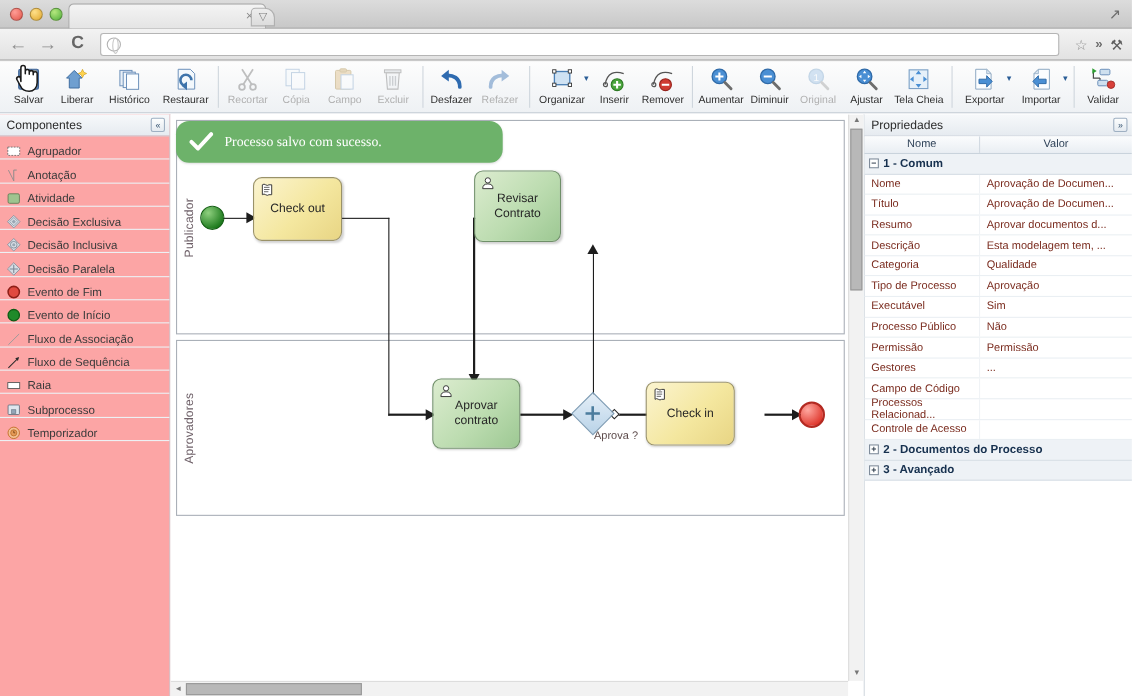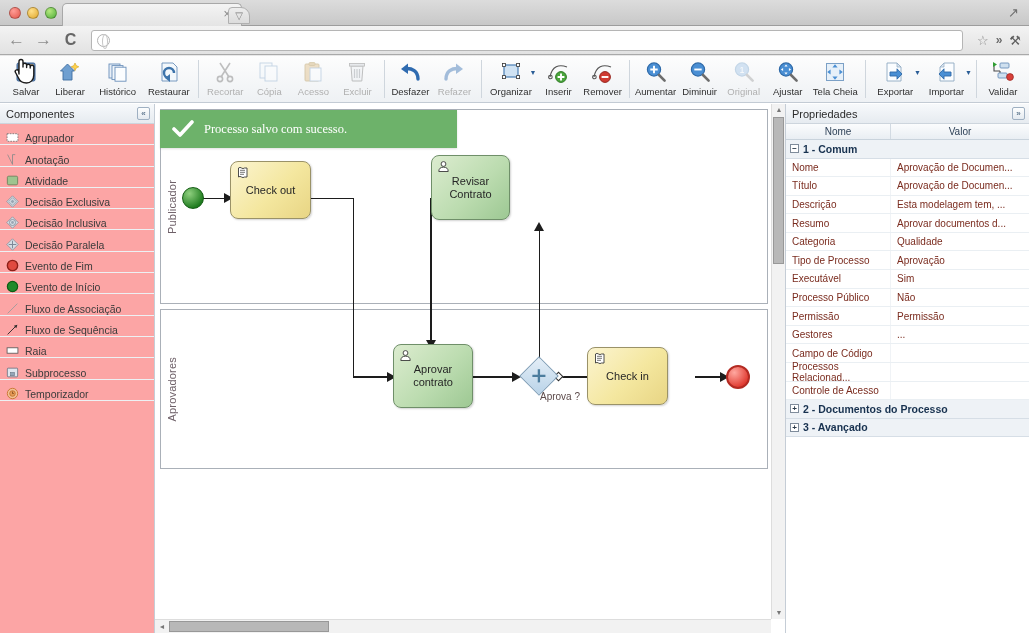--- a/index.html
+++ b/index.html
@@ -169,21 +169,21 @@
     background: #fff; overflow: hidden;
   }
   .diagram-title {
     position: absolute; left: 15px; top: 14px;
     font-size: 12px; color: #cfe0cb;
   }
   .alert {
     position: absolute; left: 5px; top: 6px;
     width: 297px; height: 38px;
     background: #6db26a;
-    border-radius: 0;
+    border-radius: 12px;
     display: flex; align-items: center; gap: 10px;
     padding-left: 12px;
     box-shadow: 0 1px 2px rgba(0,0,0,.12);
   }
   .alert .txt { color: #fff; font-size: 12.5px; font-family: "Liberation Serif", serif; }
   .lane {
     position: absolute;
     border: 1px solid #aab0b8;
     background: #fff;
   }
@@ -403,21 +403,21 @@
           <div class="lb">Cópia</div>
         </div>
         <div class="tool dis">
           <div class="ic">
             <svg width="24" height="24" viewBox="0 0 24 24">
               <rect x="4" y="4" width="14" height="17" rx="1" fill="#dcb97e" stroke="#a6863f" stroke-width=".9"></rect>
               <rect x="8" y="2.5" width="6" height="3" rx="1" fill="#c9a868" stroke="#a6863f" stroke-width=".8"></rect>
               <rect x="9" y="8" width="11" height="13" fill="#fbfdff" stroke="#7ba0c6" stroke-width=".9"></rect>
             </svg>
           </div>
-          <div class="lb">Acesso</div>
+          <div class="lb">Campo</div>
         </div>
         <div class="tool dis">
           <div class="ic">
             <svg width="24" height="24" viewBox="0 0 24 24">
               <path d="M6 6 h12 l-1.2 15 h-9.6 Z" fill="#eceff2" stroke="#6f6f6f" stroke-width="1"></path>
               <rect x="4.5" y="3.5" width="15" height="2.6" fill="#cfd4d9" stroke="#6f6f6f" stroke-width=".9"></rect>
               <path d="M9.5 9 v9 M12 9 v9 M14.5 9 v9" stroke="#8d9399" stroke-width="1.2"></path>
             </svg>
           </div>
           <div class="lb">Excluir</div>
@@ -825,26 +825,26 @@
             </div>
             <div class="p-row">
               <div class="p-name">Nome</div>
               <div class="p-val">Aprovação de Documen...</div>
             </div>
             <div class="p-row">
               <div class="p-name">Título</div>
               <div class="p-val">Aprovação de Documen...</div>
             </div>
             <div class="p-row">
+              <div class="p-name">Resumo</div>
+              <div class="p-val">Aprovar documentos d...</div>
+            </div>
+            <div class="p-row">
               <div class="p-name">Descrição</div>
               <div class="p-val">Esta modelagem tem, ...</div>
-            </div>
-            <div class="p-row">
-              <div class="p-name">Resumo</div>
-              <div class="p-val">Aprovar documentos d...</div>
             </div>
             <div class="p-row">
               <div class="p-name">Categoria</div>
               <div class="p-val">Qualidade</div>
             </div>
             <div class="p-row">
               <div class="p-name">Tipo de Processo</div>
               <div class="p-val">Aprovação</div>
             </div>
             <div class="p-row">

